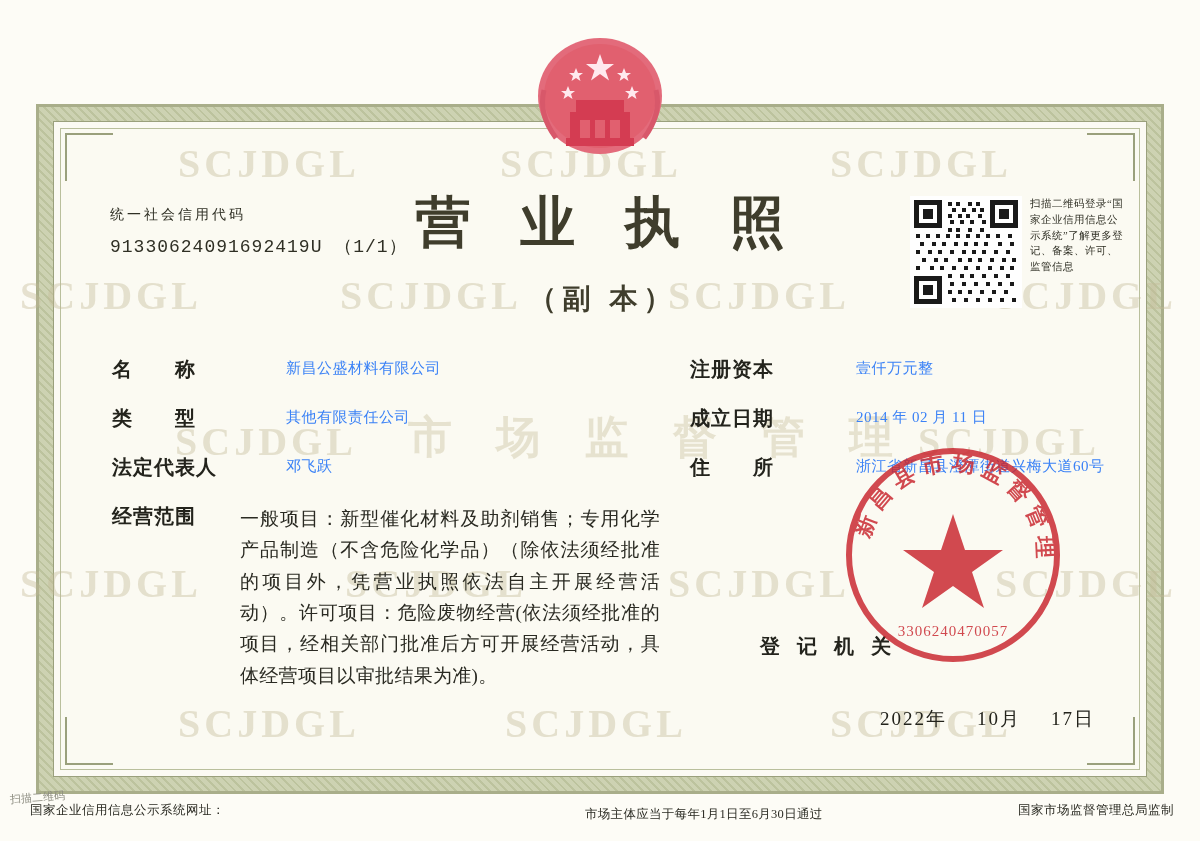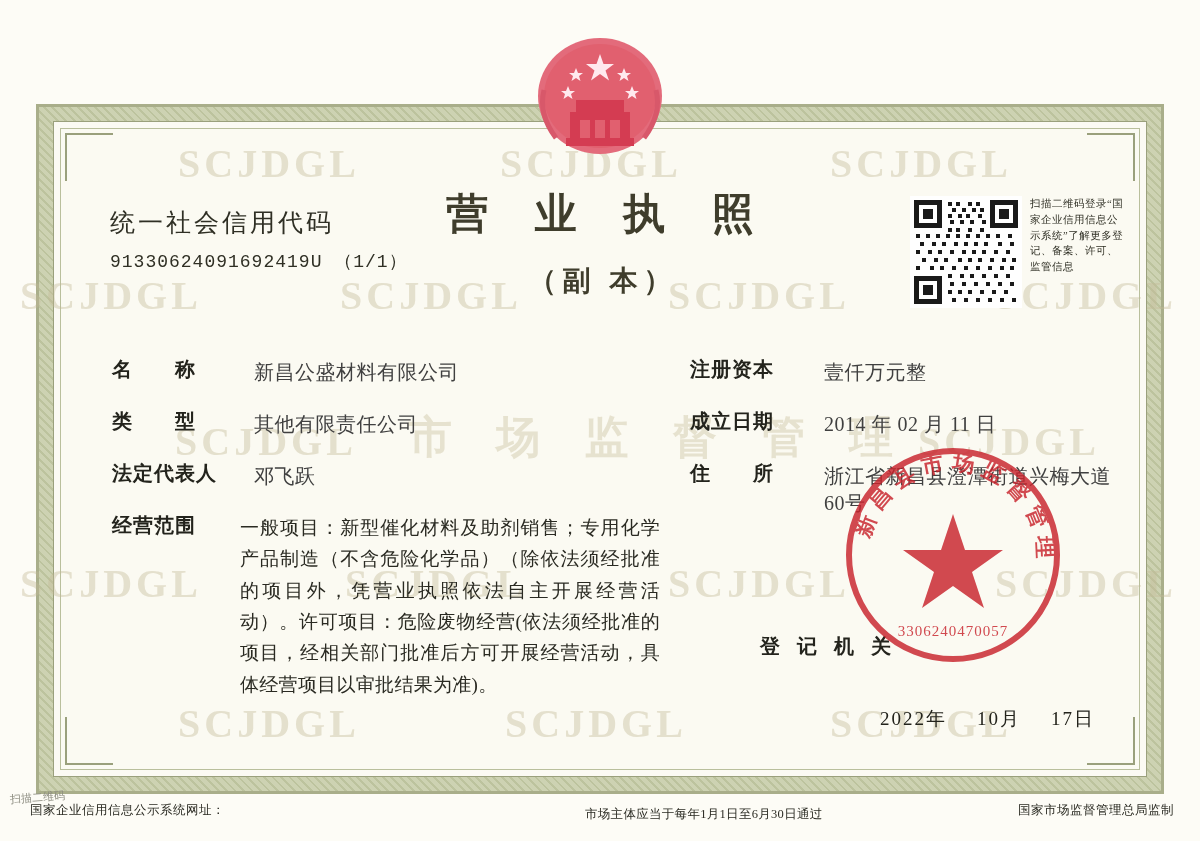--- a/index.html
+++ b/index.html
@@ -120,21 +120,21 @@
   .title-zone {
     position: absolute;
     left: 0;
     top: 58px;
     width: 1080px;
     text-align: center;
   }
   .title {
     font-family: "Liberation Serif", serif;
     font-weight: bold;
-    font-size: 42px;
+    font-size: 55px;
     letter-spacing: 18px;
     color: #3f3d2c;
     text-indent: 18px;
   }
   .subtitle {
     margin-top: 20px;
     font-family: "Liberation Serif", serif;
     font-weight: bold;
     font-size: 28px;
     letter-spacing: 6px;
@@ -143,21 +143,21 @@
   }
 
   
   .code-block {
     position: absolute;
     left: 50px;
     top: 78px;
     width: 330px;
   }
   .code-label {
-    font-size: 25px;
+    font-size: 14px;
     letter-spacing: 3px;
     color: #2f2f24;
     font-weight: 500;
   }
   .code-value {
     margin-top: 10px;
     font-family: "Liberation Mono", monospace;
     font-size: 18px;
     letter-spacing: 1px;
     color: #2f2f24;
@@ -207,24 +207,25 @@
   .f-label {
     flex: none;
     font-size: 20px;
     color: #23231c;
     font-weight: bold;
     letter-spacing: 1px;
   }
   .f-label.w5 { width: 128px; }
   .f-label.w4 { width: 120px; }
   .f-value {
-    font-size: 20px;
-    color: #404040;
+    font-size: 15px;
+    color: #3b82f6;
     letter-spacing: 0.5px;
     padding-top: 3px;
+    margin-left: 32px;
   }
 
   .scope-row {
     display: flex;
     align-items: flex-start;
     margin-top: 8px;
   }
   .scope-text {
     font-size: 19px;
     line-height: 1.65;

